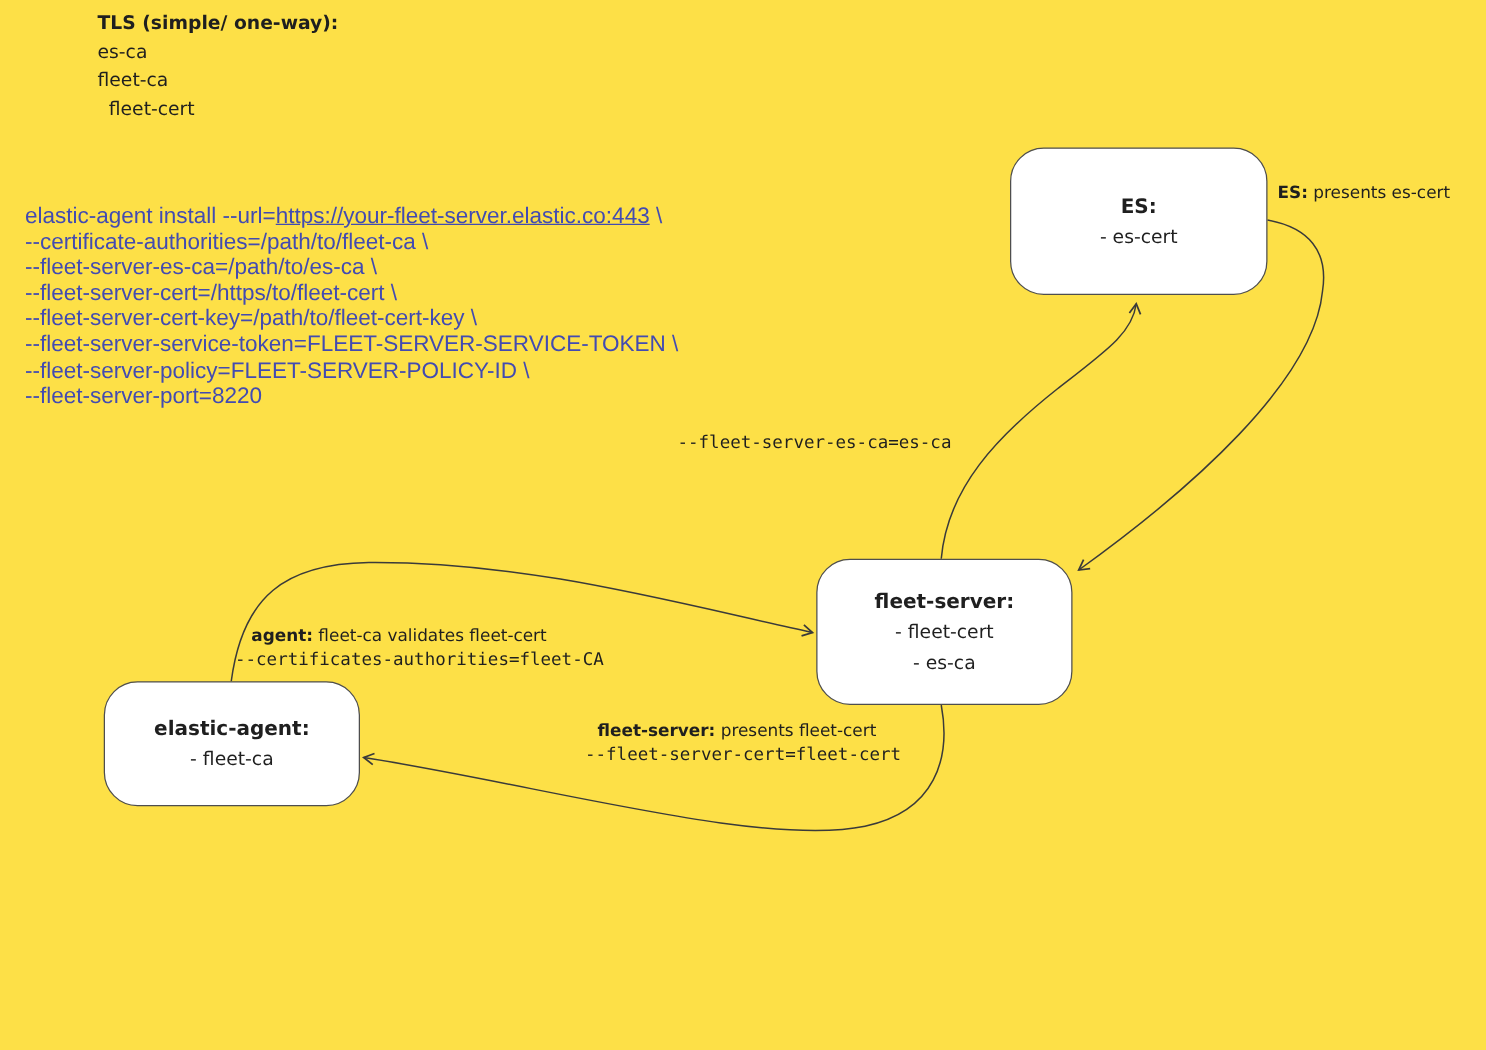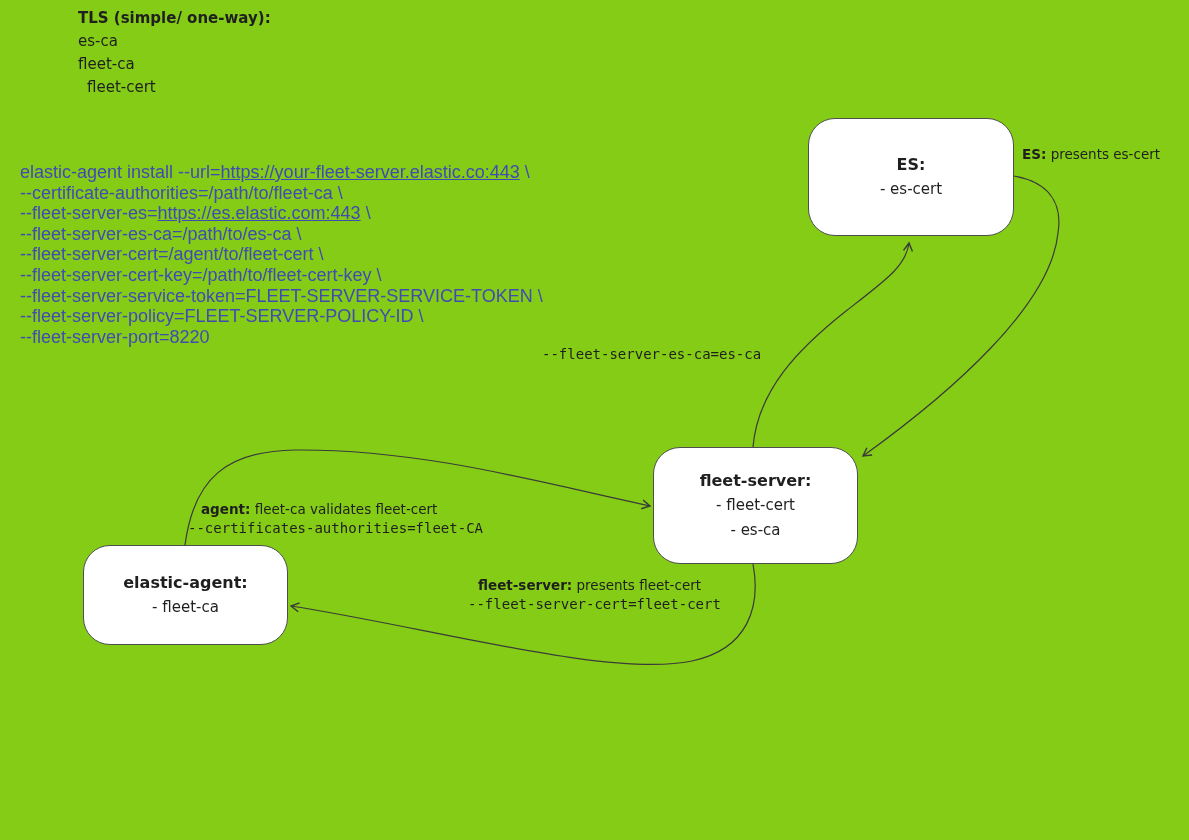--- a/index.html
+++ b/index.html
@@ -1,19 +1,19 @@
 <!DOCTYPE html>
 <html><head>
 <meta charset="utf-8">
 <style>
   html,body{margin:0;padding:0;background:#ffffff;}
   .canvas{
     position:relative;
     width:1189px;height:840px;
-    background:#84cc16;
+    background:#fde047;
     font-family:"DejaVu Sans","Liberation Sans",sans-serif;
     color:#1f1f1f;
     overflow:hidden;
   }
   svg.edges{position:absolute;left:0;top:0;pointer-events:none;}
 
   
   .tls-block{position:absolute;left:78px;top:7px;font-size:15px;line-height:23px;}
   .tls-title{font-weight:bold;}
   .tls-item{white-space:pre;}
@@ -79,23 +79,22 @@
   <div class="tls-block">
     <div class="tls-title">TLS (simple/ one-way):</div>
     <div class="tls-item">es-ca</div>
     <div class="tls-item">fleet-ca</div>
     <div class="tls-item indent">fleet-cert</div>
   </div>
 
   <div class="code-block">
     <div class="code-line"><span>elastic-agent install --url=</span><span class="code-link">https://your-fleet-server.elastic.co:443</span><span> \</span></div>
     <div class="code-line"><span>--certificate-authorities=/path/to/fleet-ca \</span><span class="code-link"></span><span></span></div>
-    <div class="code-line"><span>--fleet-server-es=</span><span class="code-link">https://es.elastic.com:443</span><span> \</span></div>
     <div class="code-line"><span>--fleet-server-es-ca=/path/to/es-ca \</span><span class="code-link"></span><span></span></div>
-    <div class="code-line"><span>--fleet-server-cert=/agent/to/fleet-cert \</span><span class="code-link"></span><span></span></div>
+    <div class="code-line"><span>--fleet-server-cert=/https/to/fleet-cert \</span><span class="code-link"></span><span></span></div>
     <div class="code-line"><span>--fleet-server-cert-key=/path/to/fleet-cert-key \</span><span class="code-link"></span><span></span></div>
     <div class="code-line"><span>--fleet-server-service-token=FLEET-SERVER-SERVICE-TOKEN \</span><span class="code-link"></span><span></span></div>
     <div class="code-line"><span>--fleet-server-policy=FLEET-SERVER-POLICY-ID \</span><span class="code-link"></span><span></span></div>
     <div class="code-line"><span>--fleet-server-port=8220</span><span class="code-link"></span><span></span></div>
   </div>
 
   <div class="node" id="node-es">
     <div class="node-title">ES:</div>
     <div>- es-cert</div>
   </div>

